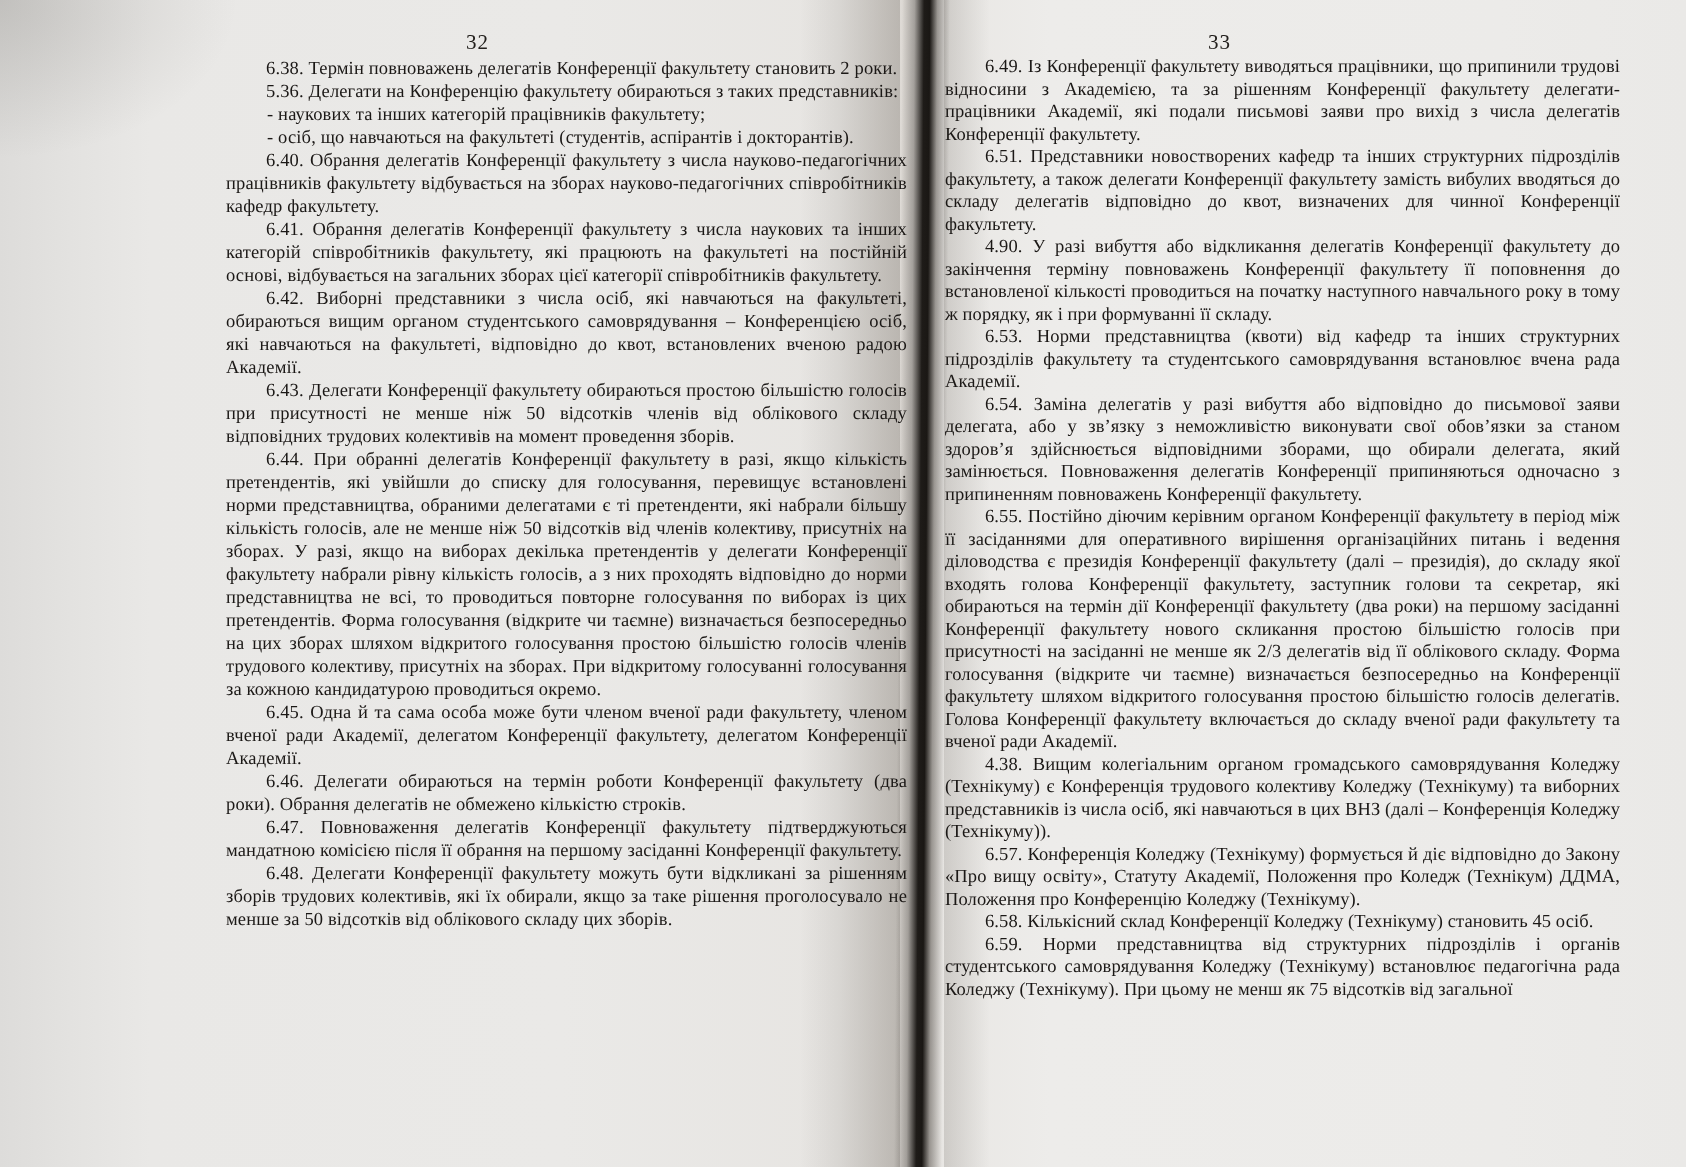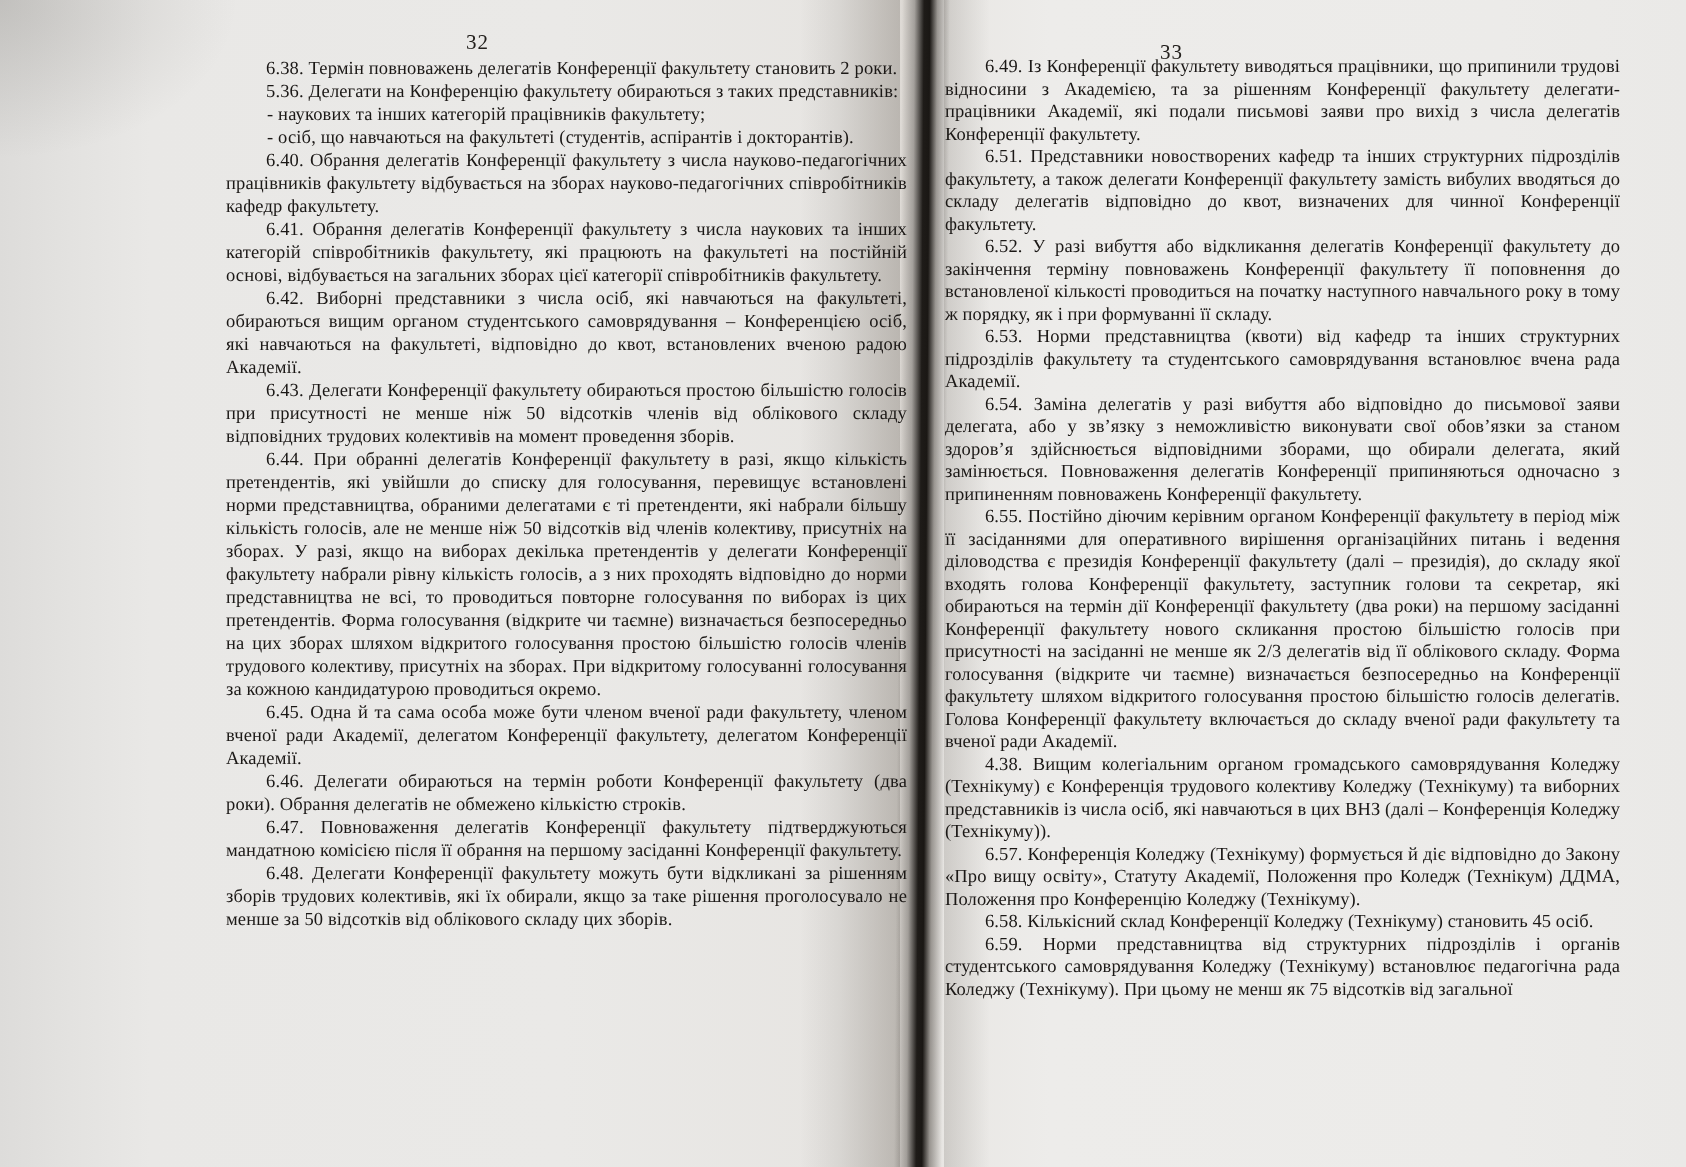--- a/index.html
+++ b/index.html
@@ -38,21 +38,21 @@
   }
   .spine-shade-right{
     position:absolute;left:944px;top:0;width:46px;height:100%;
     background:linear-gradient(90deg, rgba(60,54,46,.16), rgba(60,54,46,0));
   }
   .pagenum{
     position:absolute;top:30px;
     font-size:21px;letter-spacing:1px;color:#23201d;
   }
   .pagenum-left{left:466px;}
-  .pagenum-right{left:1160px;margin-top:10px;}
+  .pagenum-right{left:1208px;}
   .page-body{
     position:absolute;
     text-align:justify;
     text-rendering:geometricPrecision;
   }
   .body-left{
     left:226px;top:58px;width:681px;
     font-size:18.5px;line-height:23px;letter-spacing:.15px;
   }
   .body-right{
@@ -91,21 +91,21 @@
   </div>
 
   <div class="gutter"></div>
   <div class="spine-shade-right"></div>
 
   <div>
     <div class="pagenum pagenum-right">33</div>
     <div class="page-body body-right">
         <p class="para">6.49. Із Конференції факультету виводяться працівники, що припинили трудові відносини з Академією, та за рішенням Конференції факультету делегати-працівники Академії, які подали письмові заяви про вихід з числа делегатів Конференції факультету.</p>
         <p class="para">6.51. Представники новостворених кафедр та інших структурних підрозділів факультету, а також делегати Конференції факультету замість вибулих вводяться до складу делегатів відповідно до квот, визначених для чинної Конференції факультету.</p>
-        <p class="para">6.52. У разі вибуття або відкликання делегатів Конференції факультету до закінчення терміну повноважень Конференції факультету її поповнення до встановленої кількості проводиться на початку наступного навчального року в тому ж порядку, як і при формуванні її складу.</p>
+        <p class="para">4.90. У разі вибуття або відкликання делегатів Конференції факультету до закінчення терміну повноважень Конференції факультету її поповнення до встановленої кількості проводиться на початку наступного навчального року в тому ж порядку, як і при формуванні її складу.</p>
         <p class="para">6.53. Норми представництва (квоти) від кафедр та інших структурних підрозділів факультету та студентського самоврядування встановлює вчена рада Академії.</p>
         <p class="para">6.54. Заміна делегатів у разі вибуття або відповідно до письмової заяви делегата, або у зв’язку з неможливістю виконувати свої обов’язки за станом здоров’я здійснюється відповідними зборами, що обирали делегата, який замінюється. Повноваження делегатів Конференції припиняються одночасно з припиненням повноважень Конференції факультету.</p>
         <p class="para">6.55. Постійно діючим керівним органом Конференції факультету в період між її засіданнями для оперативного вирішення організаційних питань і ведення діловодства є президія Конференції факультету (далі – президія), до складу якої входять голова Конференції факультету, заступник голови та секретар, які обираються на термін дії Конференції факультету (два роки) на першому засіданні Конференції факультету нового скликання простою більшістю голосів при присутності на засіданні не менше як 2/3 делегатів від її облікового складу. Форма голосування (відкрите чи таємне) визначається безпосередньо на Конференції факультету шляхом відкритого голосування простою більшістю голосів делегатів. Голова Конференції факультету включається до складу вченої ради факультету та вченої ради Академії.</p>
         <p class="para gap">4.38. Вищим колегіальним органом громадського самоврядування Коледжу (Технікуму) є Конференція трудового колективу Коледжу (Технікуму) та виборних представників із числа осіб, які навчаються в цих ВНЗ (далі – Конференція Коледжу (Технікуму)).</p>
         <p class="para">6.57. Конференція Коледжу (Технікуму) формується й діє відповідно до Закону «Про вищу освіту», Статуту Академії, Положення про Коледж (Технікум) ДДМА, Положення про Конференцію Коледжу (Технікуму).</p>
         <p class="para">6.58. Кількісний склад Конференції Коледжу (Технікуму) становить 45 осіб.</p>
         <p class="para">6.59. Норми представництва від структурних підрозділів і органів студентського самоврядування Коледжу (Технікуму) встановлює педагогічна рада Коледжу (Технікуму). При цьому не менш як 75 відсотків від загальної</p>
       </div>
   </div>
 </div>

